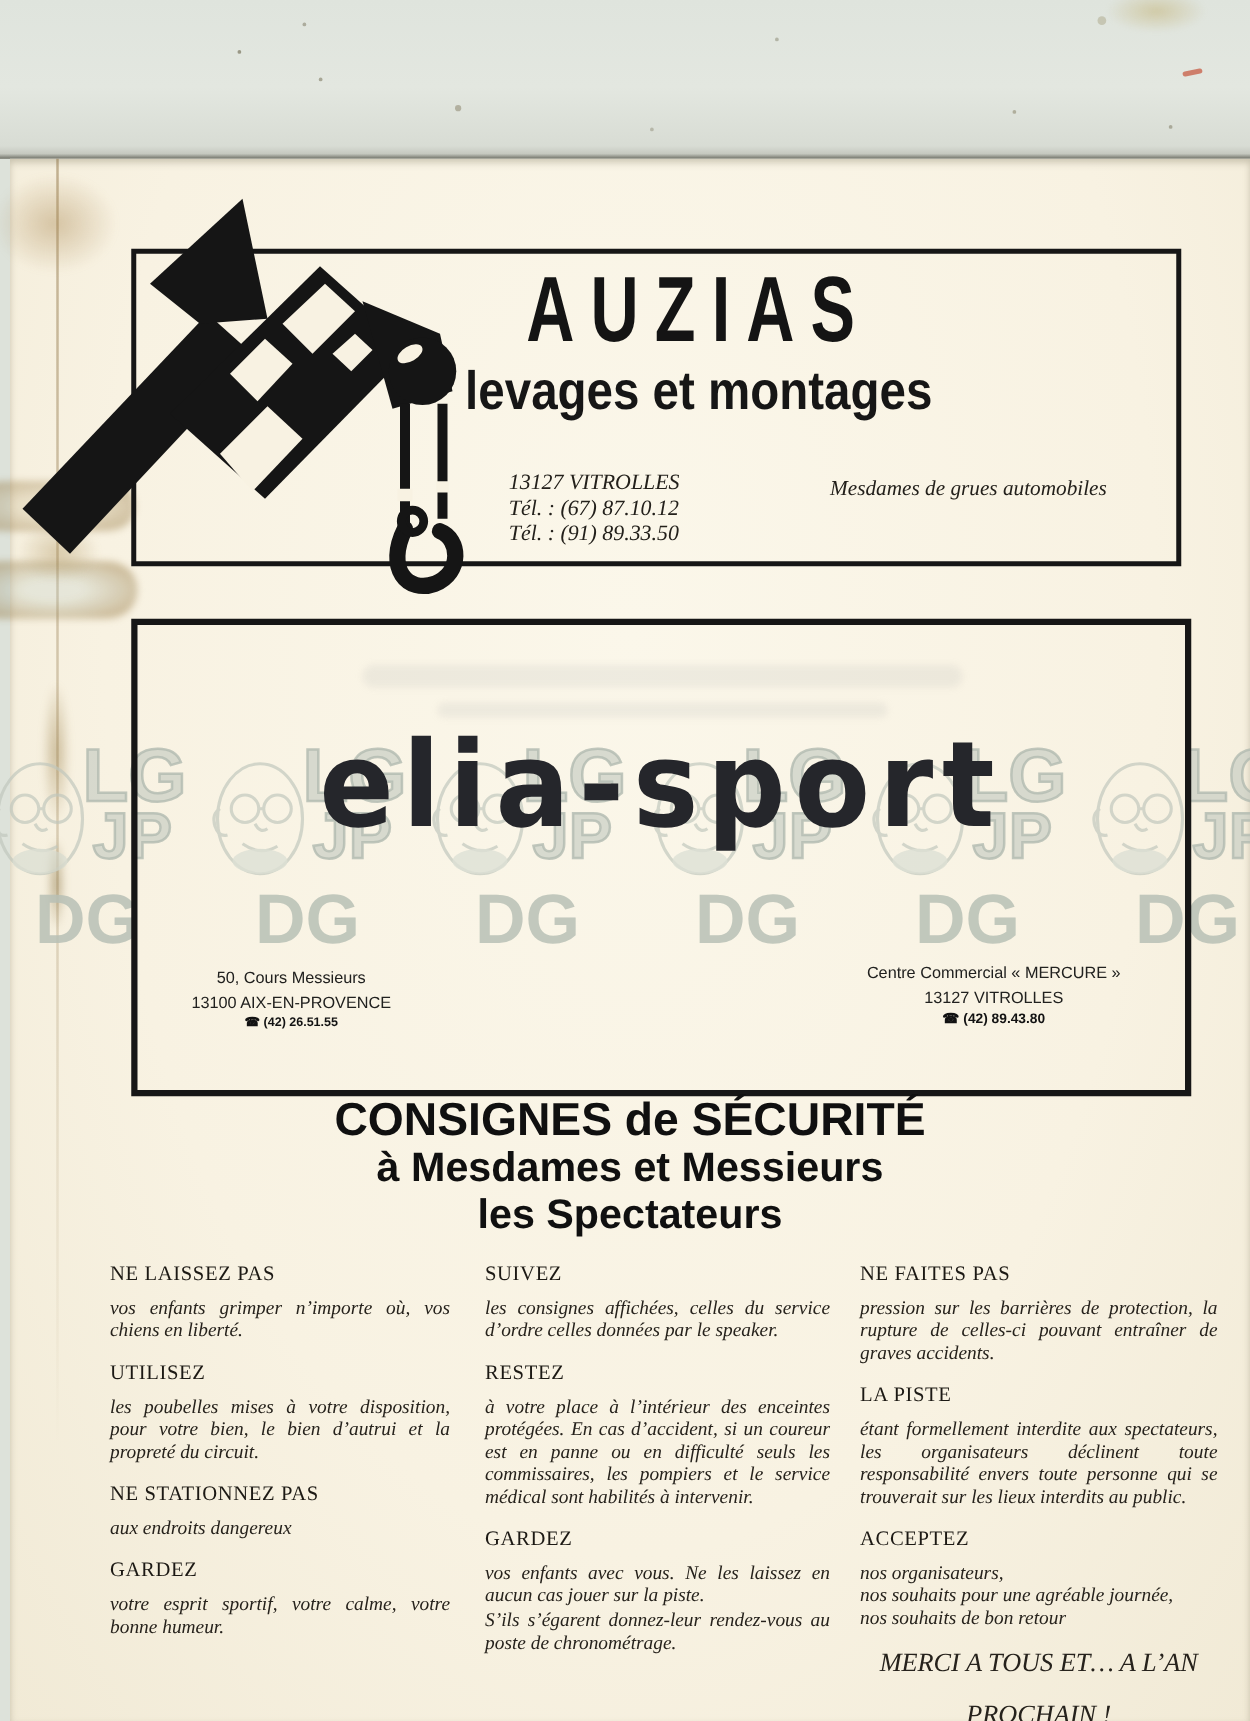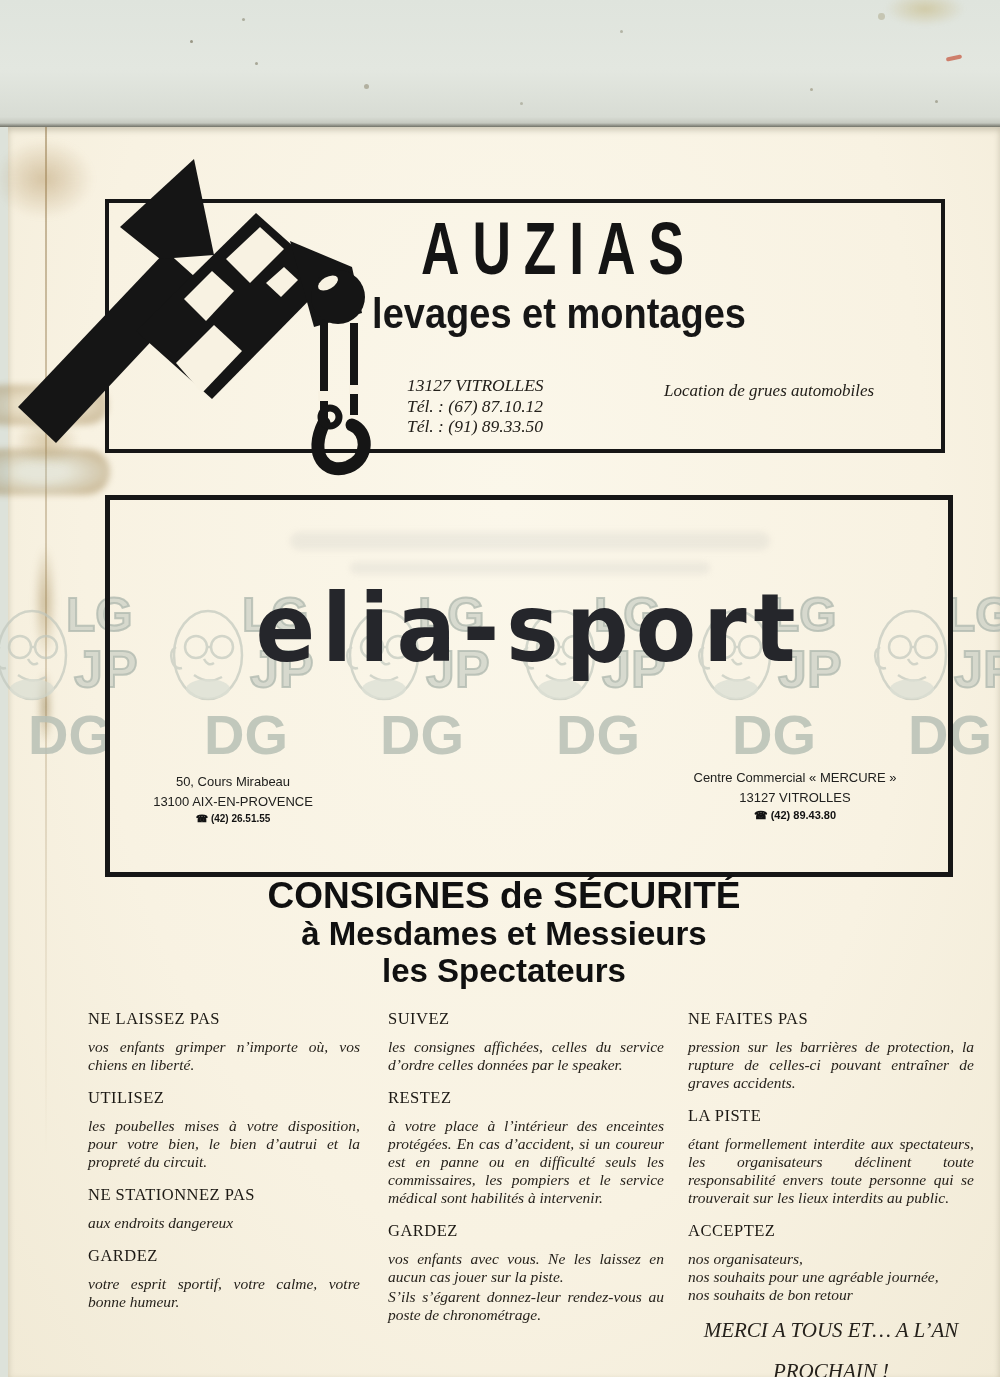--- a/index.html
+++ b/index.html
@@ -46,21 +46,21 @@
   .stain-d{left:30px;top:545px;width:14px;height:70px;border-radius:50%;
     background:radial-gradient(ellipse,rgba(120,95,40,.45) 0%,rgba(120,95,40,0) 80%);}
 
   
   .watermark-row{position:absolute;left:-20px;top:462px;width:1060px;height:190px;
     display:flex;z-index:1;pointer-events:none;}
   .wm-unit{position:relative;width:176px;height:190px;flex:0 0 auto;}
   .wm-face{position:absolute;left:0;top:8px;opacity:.75;}
   .wm-letter{position:absolute;font-family:"Liberation Sans",sans-serif;font-weight:900;
     line-height:1;}
-  .wm-l1{left:78px;top:2px;font-size:48px;color:rgba(196,203,193,.65);
+  .wm-l1{left:78px;top:2px;font-size:60px;color:rgba(196,203,193,.65);
     -webkit-text-stroke:2px rgba(178,186,176,.8);}
   .wm-l2{left:86px;top:54px;font-size:52px;color:rgba(196,203,193,.65);
     -webkit-text-stroke:2px rgba(178,186,176,.8);}
   .wm-l3{left:40px;top:118px;font-size:56px;color:rgba(183,191,181,.85);}
 
   
   .auzias-box{position:absolute;left:97px;top:72px;width:832px;height:246px;
     border:4px solid #161616;z-index:3;}
   .auzias-title{position:absolute;left:130px;top:2px;width:640px;text-align:center;
     font-family:"Liberation Sans",sans-serif;font-weight:900;font-size:58px;color:#141414;
@@ -238,21 +238,21 @@
       </div>
 
     <div class="auzias-box">
       <div class="auzias-title">AUZIAS</div>
       <div class="auzias-sub">levages et montages</div>
       <div class="auzias-info-left">
         <div>13127 VITROLLES</div>
         <div>Tél. : (67) 87.10.12</div>
         <div>Tél. : (91) 89.33.50</div>
       </div>
-      <div class="auzias-tagline">Location de grues automobiles</div>
+      <div class="auzias-tagline">Mesdames de grues automobiles</div>
     </div>
 
     <svg class="crane" width="400" height="330" viewBox="0 0 400 330">
       <g fill="#151515">
         <polygon points="10,252 48,288 196,130 158,96"></polygon>
         <polygon points="112,72 186,4 206,100 152,104"></polygon>
         <polygon points="128,176 248,58 322,124 204,244"></polygon>
         <polygon points="282,86 344,112 354,158 306,172"></polygon>
         <circle cx="330" cy="142" r="27"></circle>
         <rect x="312" y="168" width="8" height="100"></rect>
@@ -269,21 +269,21 @@
       </g>
       <path d="M316 268 C 300 300, 318 320, 340 312 C 362 303, 360 276, 344 270" fill="none" stroke="#151515" stroke-width="13" stroke-linecap="round"></path>
       <circle cx="322" cy="262" r="9" fill="none" stroke="#151515" stroke-width="7"></circle>
     </svg>
 
     <div class="elia-box">
       <div class="ghost"></div>
       <div class="ghost ghost2"></div>
       <div class="elia-logo">elia-sport</div>
       <div class="elia-addr elia-left">
-        <div>50, Cours Mirabeau</div>
+        <div>50, Cours Messieurs</div>
         <div>13100 AIX-EN-PROVENCE</div>
         <div class="phone">
           <span>☎</span>
           <span>(42) 26.51.55</span>
         </div>
       </div>
       <div class="elia-addr elia-right">
         <div>Centre Commercial « MERCURE »</div>
         <div>13127 VITROLLES</div>
         <div class="phone">

